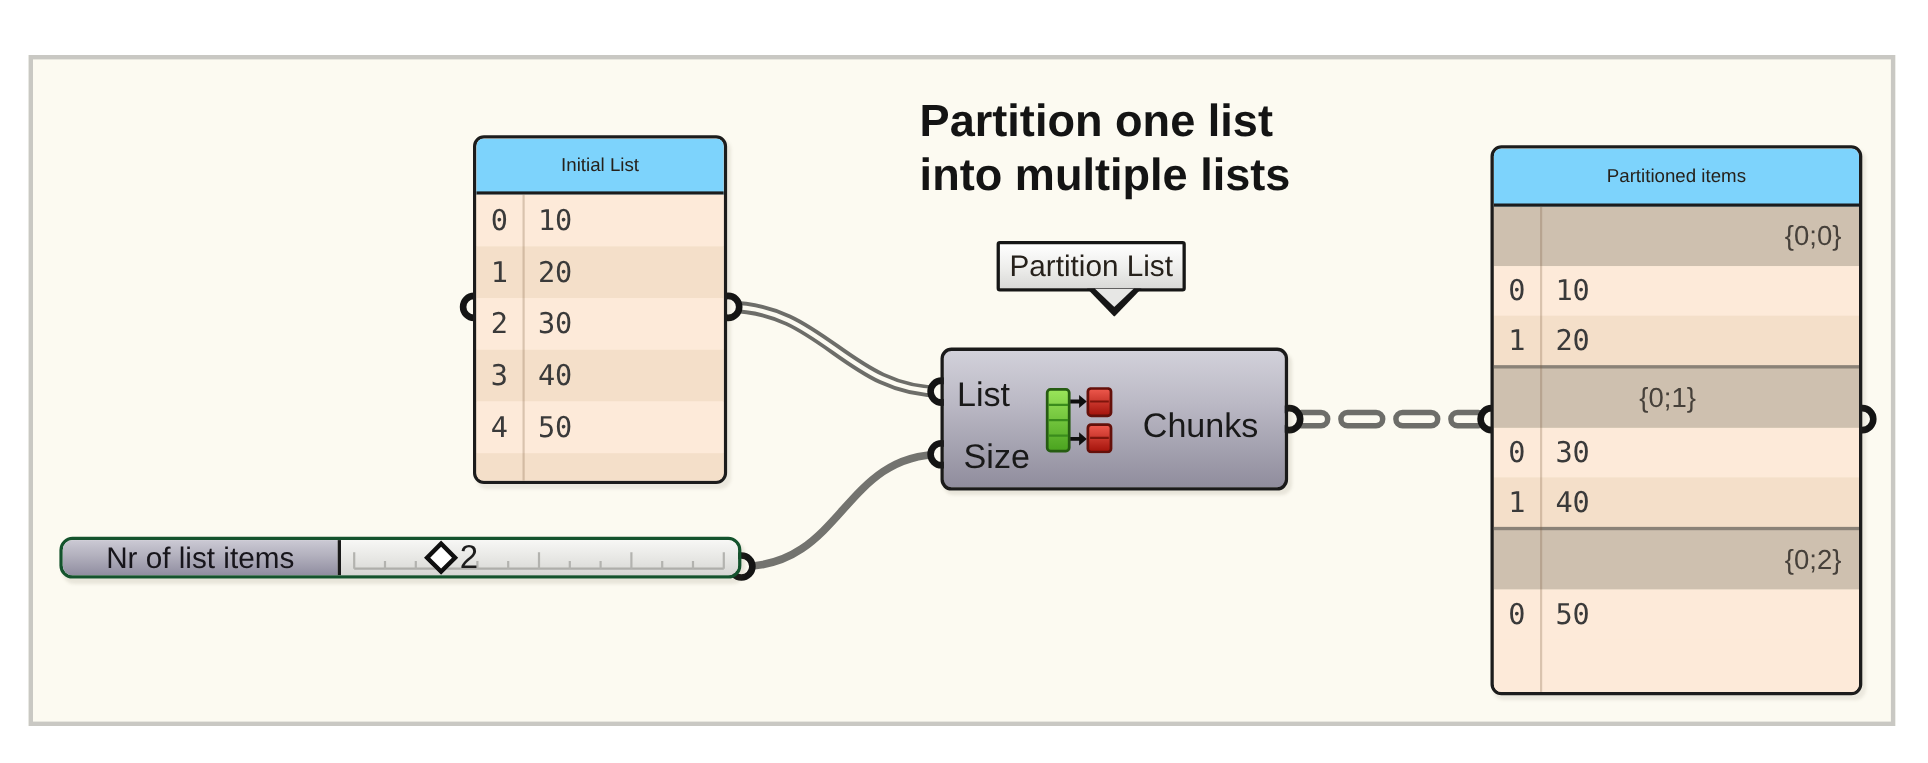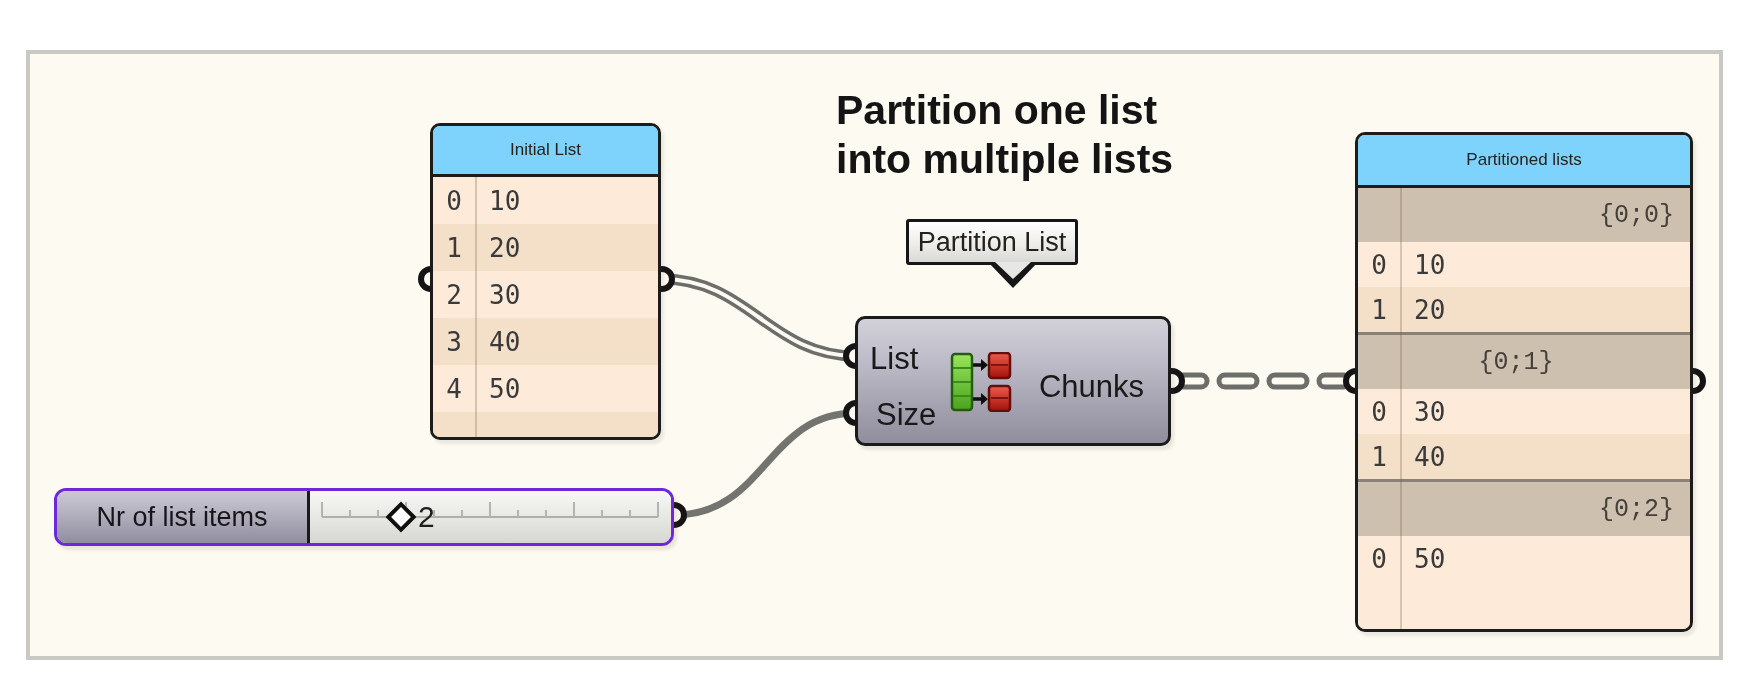--- a/index.html
+++ b/index.html
@@ -23,21 +23,21 @@
   .panel-body{position:relative;flex:1;display:flex;flex-direction:column;}
   .panel-body::after{content:"";position:absolute;left:42px;top:0;bottom:0;width:2px;
                      background:rgba(124,95,64,0.28);z-index:2;}
   .prow{display:flex;align-items:center;font-family:"DejaVu Sans Mono",monospace;
         font-size:26px;color:#3a3a3a;flex:0 0 auto;}
   .prow .idx{width:42px;text-align:center;flex:0 0 auto;}
   .prow .val{padding-left:14px;}
   .row-light{background:#fdead9;}
   .row-dark{background:#f4dfc9;}
   .pband{display:flex;align-items:center;justify-content:flex-end;background:#cec0af;
-         font-family:Liberation Mono, monospace;font-size:25px;color:#46403a;
+         font-family:Liberation Sans, sans-serif;font-size:25px;color:#46403a;
          padding-right:16px;box-sizing:border-box;flex:0 0 auto;}
   .pband.bordered{border-top:3px solid #8a8277;}
   .filler{flex:1;}
 
   
   .title{position:absolute;left:836px;top:86px;z-index:3;font-weight:bold;font-size:41px;
          line-height:49px;color:#141414;}
 
   
   .tooltip{position:absolute;left:906px;top:219px;width:172px;height:46px;box-sizing:border-box;
@@ -50,22 +50,22 @@
                 background:#e7e7e5;clip-path:polygon(0 0,100% 0,50% 100%);}
 
   
   .component{position:absolute;left:855px;top:316px;width:316px;height:130px;box-sizing:border-box;
              border:3px solid #1a1a1a;border-radius:10px;z-index:3;
              background:linear-gradient(180deg,#d2d1da 0%,#bbb9c5 38%,#908d9d 100%);
              box-shadow:3px 4px 3px rgba(90,80,60,0.12);}
   .comp-label{position:absolute;font-size:31px;color:#191919;}
 
   
-  .slider{position:absolute;left:54px;top:488px;width:620px;height:58px;box-sizing:border-box;
-          border:3px solid #6d28d9;border-radius:12px;z-index:3;display:flex;overflow:hidden;
+  .slider{position:absolute;left:54px;top:488px;width:620px;height:38px;box-sizing:border-box;
+          border:3px solid #14532d;border-radius:12px;z-index:3;display:flex;overflow:hidden;
           box-shadow:3px 4px 3px rgba(90,80,60,0.12);}
   .slider-name{flex:0 0 250px;background:linear-gradient(180deg,#cbc9d4 0%,#b2b0bd 45%,#908da0 100%);
                border-right:3px solid #1a1a1a;display:flex;align-items:center;justify-content:center;
                font-size:27px;color:#17151b;}
   .slider-track{flex:1;position:relative;background:linear-gradient(180deg,#f7f7f5 0%,#e6e6e3 55%,#d6d6d3 100%);}
   .handle{position:absolute;left:91px;top:50%;width:14px;height:14px;box-sizing:content-box;
           border:4px solid #0f0f0f;background:#ffffff;
           transform:translate(-50%,-50%) rotate(45deg);}
   .slider-value{position:absolute;left:108px;top:50%;transform:translateY(-50%);
                 font-size:30px;color:#1d1d1d;}
@@ -180,21 +180,21 @@
         <line x1="292" y1="19" x2="292" y2="26" stroke="#b3b3af" stroke-width="2"></line>
         <line x1="320" y1="19" x2="320" y2="26" stroke="#b3b3af" stroke-width="2"></line>
         <line x1="348" y1="11" x2="348" y2="26" stroke="#b3b3af" stroke-width="2"></line>
       </svg>
       <div class="handle"></div>
       <span class="slider-value">2</span>
     </div>
   </div>
 
   <div class="panel" style="left:1355px;top:132px;width:338px;height:500px;">
-    <div class="panel-header" style="height:50px;">Partitioned lists</div>
+    <div class="panel-header" style="height:50px;">Partitioned items</div>
     <div class="panel-body">
       <div class="pband" style="height:54px;">
         <span>{0;0}</span>
       </div>
       <div class="prow row-light" style="height:45px;">
         <span class="idx">0</span>
         <span class="val">10</span>
       </div>
       <div class="prow row-dark" style="height:45px;">
         <span class="idx">1</span>

